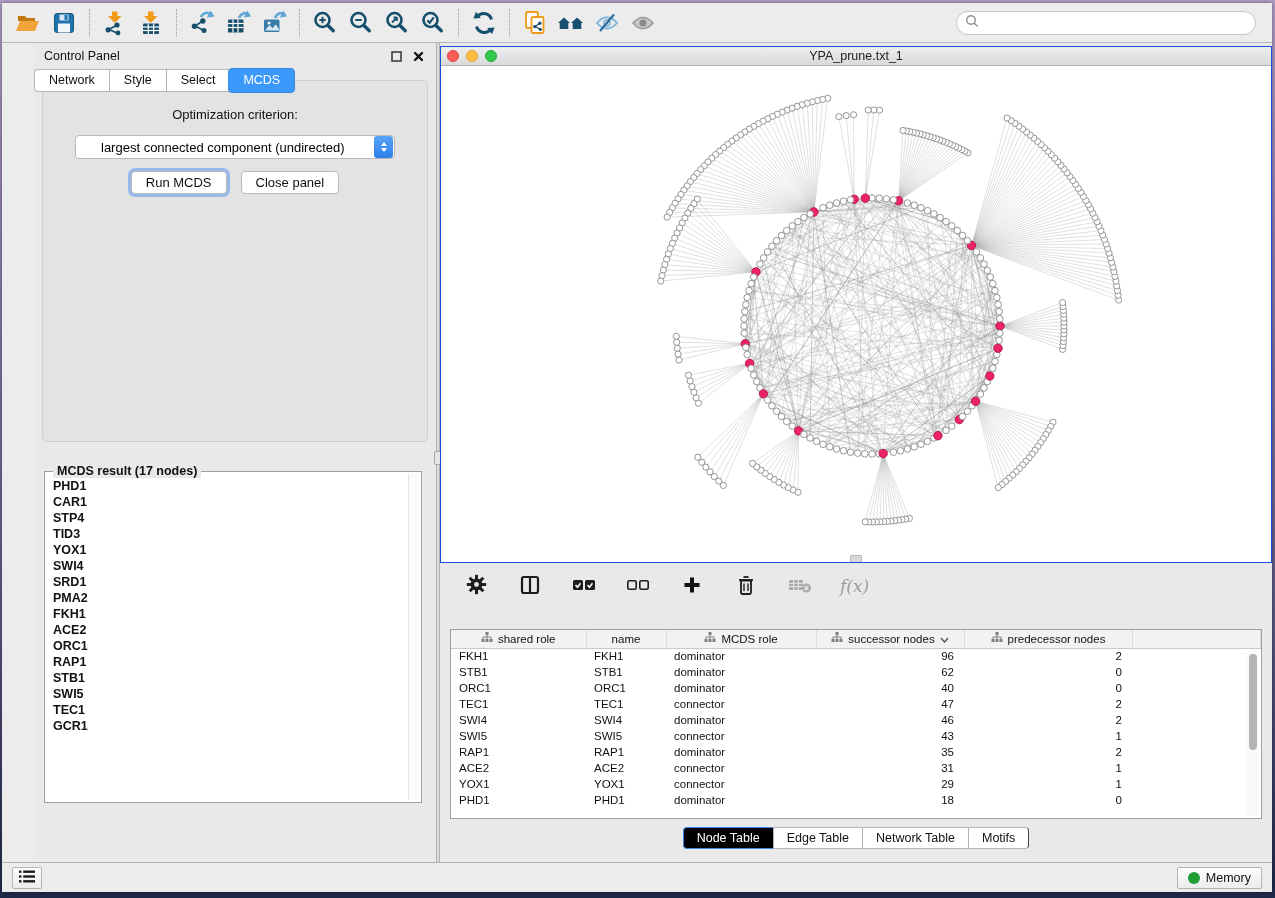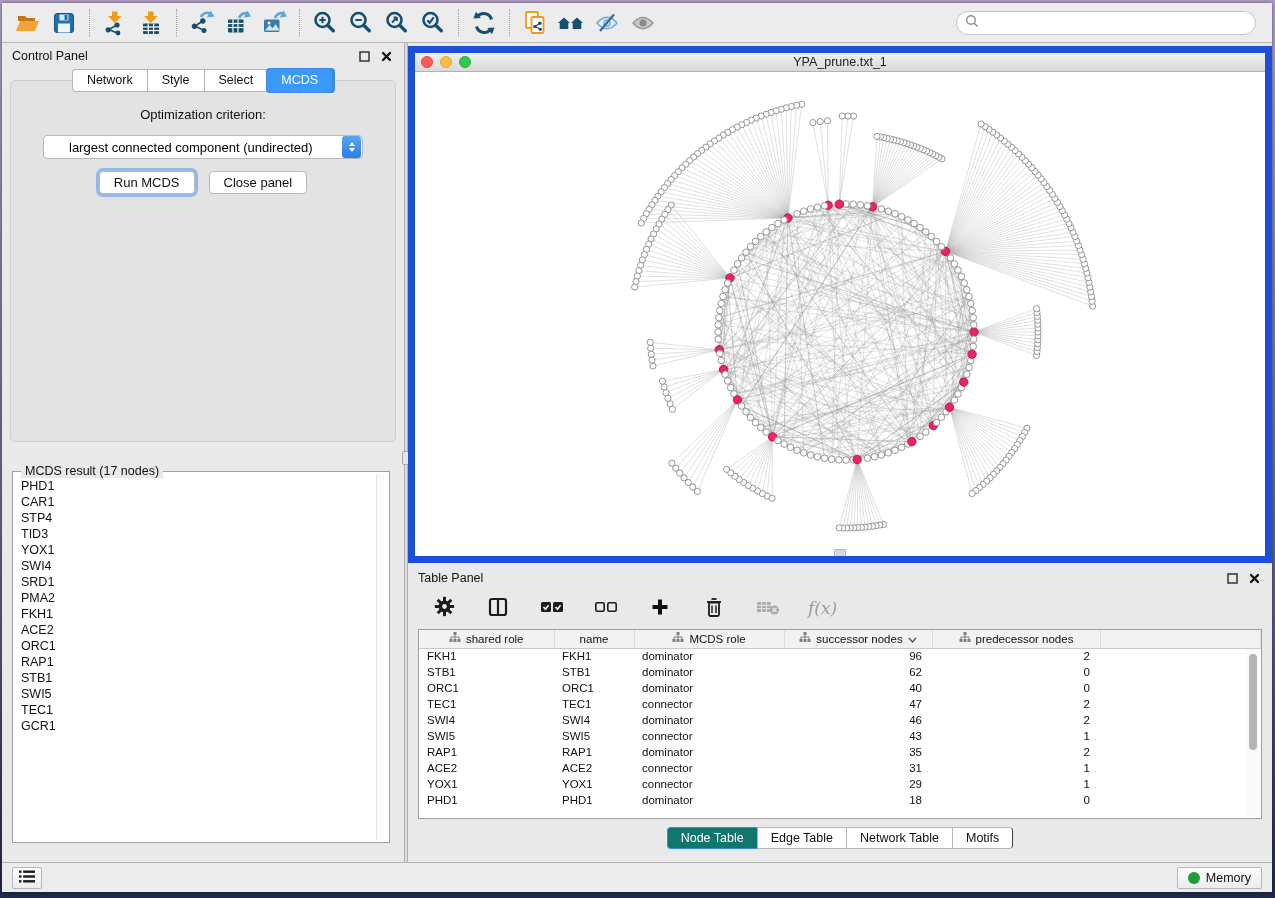--- a/index.html
+++ b/index.html
@@ -22,33 +22,33 @@
   .tb { width:36px; height:32px; border:none; background:transparent; display:flex; align-items:center; justify-content:center; cursor:pointer; }
   .tb svg { display:block; }
   .tb-sep { width:1px; height:28px; border-left:1px dotted #9a9a9a; margin:0 7px; }
   .tb-spacer { flex:1; }
   .searchbox {
     width:300px; height:24px; background:#fff; border:1px solid #c6c6c6; border-radius:12px;
     display:flex; align-items:center; padding:0 8px; margin-right:8px;
   }
   .searchbox input { border:none; outline:none; flex:1; font-size:12px; background:transparent; margin-left:5px; }
   
-  .main { flex:1; display:flex; min-height:0; }
+  .main { flex:1; display:flex; min-height:0;margin-left:32px; }
   
   .control-panel { width:402px; flex:0 0 auto; background:#e9e9e9; position:relative; }
   .panel-title-row { height:22px; display:flex; align-items:center; padding:0 10px; font-size:12.5px; color:#111; }
   .panel-title-row .ttl { flex:1; padding-top:4px; }
   .mini-ic { width:16px; height:16px; display:flex; align-items:center; justify-content:center; margin-left:6px; cursor:pointer; padding-top:4px;}
-  .cp-tabs { display:flex; justify-content:center; margin-top:4px; position:relative; z-index:2; }
+  .cp-tabs { display:flex; margin-top:4px; position:relative; z-index:2; }
   .cp-tab {
     font-size:12.5px; padding:3px 14px; background:#fff; border:1px solid #b5b5b5; border-right:none;
     color:#111; cursor:pointer; line-height:15px;
   }
   .cp-tab:first-child { border-radius:4px 0 0 4px; }
-  .cp-tab:last-child { border-right:3px solid #0c4a6e; border-radius:0 4px 4px 0; }
+  .cp-tab:last-child { border-right:1px solid #0c4a6e; border-radius:0 4px 4px 0; }
   .cp-tab.active { background:#3b99fc; color:#fff; border-color:#3b8ae0; border-radius:4px; margin:-1px; padding:4px 14px; }
   .mcds-pane {
     position:absolute; left:8px; right:8px; top:37px; height:362px;
     background:#e3e3e3; border:1px solid #cfcfcf; border-radius:5px; z-index:1;
     display:flex; flex-direction:column; align-items:center;
   }
   .opt-label { margin-top:26px; font-size:13px; color:#111; }
   .combo {
     margin-top:13px; width:320px; height:24px; background:#fff; border:1px solid #b9b9b9; border-radius:4px;
     display:flex; align-items:center; font-size:13px; cursor:pointer; position:relative;
@@ -61,34 +61,34 @@
   .stepper b { width:0; height:0; border-left:3.5px solid transparent; border-right:3.5px solid transparent; display:block; }
   .stepper .up { border-bottom:4px solid #fff; margin-bottom:2px; }
   .stepper .dn { border-top:4px solid #fff; }
   .btn-row { margin-top:12px; display:flex; gap:14px; }
   .pbtn {
     font-size:13px; background:#fff; border:1px solid #b9b9b9; border-radius:4px; padding:3px 14px; cursor:pointer; color:#111;
     font-family:"Liberation Sans",sans-serif;
   }
   .pbtn.focus-ring { box-shadow:0 0 0 3px rgba(90,150,240,.55); }
   .result-box {
-    position:absolute; left:10px; right:14px; top:428px; height:372px;
-    border:1px solid #9f9f9f; background:#fff;
+    position:absolute; left:10px; right:14px; top:428px; height:332px;
+    border:1px solid #9f9f9f; background:#fff;font-weight:bold;
   }
   .result-box .legend {
     position:absolute; top:-8px; left:8px; background:#e9e9e9; padding:0 4px; font-size:12.5px; color:#111;
   }
   .result-list { position:absolute; inset:6px 14px 2px 8px; overflow:hidden; font-size:12.5px; line-height:16px; color:#111; }
   .result-scroll { position:absolute; top:2px; bottom:2px; right:2px; width:11px; background:#fbfbfb; border-left:1px solid #e4e4e4; }
   
   .vsplit { width:4px; background:#dcdcdc; border-left:1px solid #b0b0b0; border-right:1px solid #b0b0b0; position:relative; cursor:col-resize; }
   .vsplit-handle { position:absolute; top:408px; left:-3px; width:9px; height:14px; background:#e6e6e6; border:1px solid #a8a8a8; border-radius:2px; }
   
   .right-area { flex:1; display:flex; flex-direction:column; min-width:0; background:#e9e9e9; }
-  .network-window { margin-top:3px; height:517px; border:7px solid #1d4ed8; display:flex; flex-direction:column; position:relative; }
+  .network-window { margin-top:3px; height:517px; border:1px solid #1d4ed8; display:flex; flex-direction:column; position:relative; }
   .net-titlebar {
     height:19px; background:linear-gradient(180deg,#efefef,#d9d9d9); border-bottom:1px solid #b2b2b2;
     display:flex; align-items:center; padding:0 6px; position:relative;
   }
   .tl { width:12px; height:12px; border-radius:50%; margin-right:7px; }
   .tl.red { background:#fc5b57; border:0.5px solid #e2453f; }
   .tl.yellow { background:#fdbe41; border:0.5px solid #e0a633; }
   .tl.green { background:#34c84a; border:0.5px solid #2aa93c; }
   .net-title { position:absolute; left:0; right:0; text-align:center; font-size:12.5px; color:#222; pointer-events:none; }
   .net-canvas { flex:1; background:#fff; position:relative; overflow:hidden; }
@@ -108,21 +108,21 @@
   .node-table td { height:16px; font-size:11.5px; color:#111; padding:0 8px; white-space:nowrap; overflow:hidden; }
   .node-table td.num { text-align:right; padding-right:10px; }
   .table-vscroll { position:absolute; top:20px; bottom:2px; right:2px; width:12px; background:#fafafa; }
   .table-vscroll .thumb { position:absolute; top:4px; left:2px; width:8px; height:96px; background:#b5b5b5; border-radius:4px; }
   .table-tabs { position:absolute; left:0; right:0; top:264px; display:flex; justify-content:center; }
   .t-tab {
     font-size:12.5px; padding:2px 13px; background:#fff; border:1px solid #b5b5b5; border-right:none; color:#111; cursor:pointer; line-height:16px;
   }
   .t-tab:first-child { border-radius:4px 0 0 4px; }
   .t-tab:last-child { border-right:1px solid #404040; border-radius:0 4px 4px 0; }
-  .t-tab.active { background:#0f766e; color:#fff; border-color:#3b8ae0; }
+  .t-tab.active { background:#000000; color:#fff; border-color:#3b8ae0; }
   
   .status-bar {
     height:30px; flex:0 0 auto; background:#ececec; border-top:1px solid #b2b2b2;
     display:flex; align-items:center; padding:4px 10px;
   }
   .list-btn { width:30px; height:22px; background:linear-gradient(#fdfdfd,#ececec); border:1px solid #b5b5b5; border-radius:2px; display:flex; align-items:center; justify-content:center; cursor:pointer; }
   .memory-btn {
     margin-left:auto; height:22px; background:linear-gradient(#fdfdfd,#ececec); border:1px solid #b5b5b5; border-radius:2px;
     display:flex; align-items:center; gap:6px; padding:0 10px; font-size:12.5px; color:#111; cursor:pointer; font-family:"Liberation Sans",sans-serif;
   }
@@ -1318,33 +1318,20 @@
                 <circle cx="557.0553923855626" cy="282.2269667413672" r="4.2" fill="#ee2366" stroke="#b3124d" stroke-width="0.9"></circle>
                 <circle cx="558.1951628663351" cy="274.3314529412236" r="3.3" fill="#ffffff" stroke="#8a8a8a" stroke-width="0.9"></circle>
                 <circle cx="558.7986323222805" cy="267.17701724636066" r="3.3" fill="#ffffff" stroke="#8a8a8a" stroke-width="0.9"></circle>
               </g>
             </svg>
           <div class="hsplit-handle"></div>
         </div>
       </div>
 
       <div class="table-panel">
-        <div class="panel-title-row">
-          <span class="ttl">Table Panel</span>
-          <span class="mini-ic">
-              <svg width="11" height="11" viewBox="0 0 11 11">
-                <rect x="1" y="1" width="9" height="9" fill="none" stroke="#333" stroke-width="1.5"></rect>
-              </svg>
-            </span>
-          <span class="mini-ic">
-              <svg width="11" height="11" viewBox="0 0 11 11">
-                <path d="M2 2L9 9M9 2L2 9" stroke="#111" stroke-width="2.4" stroke-linecap="round"></path>
-              </svg>
-            </span>
-        </div>
         <div class="tp-toolbar">
           <button class="tpb">
               <span><svg width="21" height="21" viewBox="0 0 20 20">
                   <g fill="#1c1c1c">
                     <circle cx="10" cy="10" r="5.6"></circle>
                     <rect x="8.6" y="0.8" width="2.8" height="4.4"></rect>
                     <rect x="8.6" y="0.8" width="2.8" height="4.4" transform="rotate(45 10 10)"></rect>
                     <rect x="8.6" y="0.8" width="2.8" height="4.4" transform="rotate(90 10 10)"></rect>
                     <rect x="8.6" y="0.8" width="2.8" height="4.4" transform="rotate(135 10 10)"></rect>
                     <rect x="8.6" y="0.8" width="2.8" height="4.4" transform="rotate(180 10 10)"></rect>

